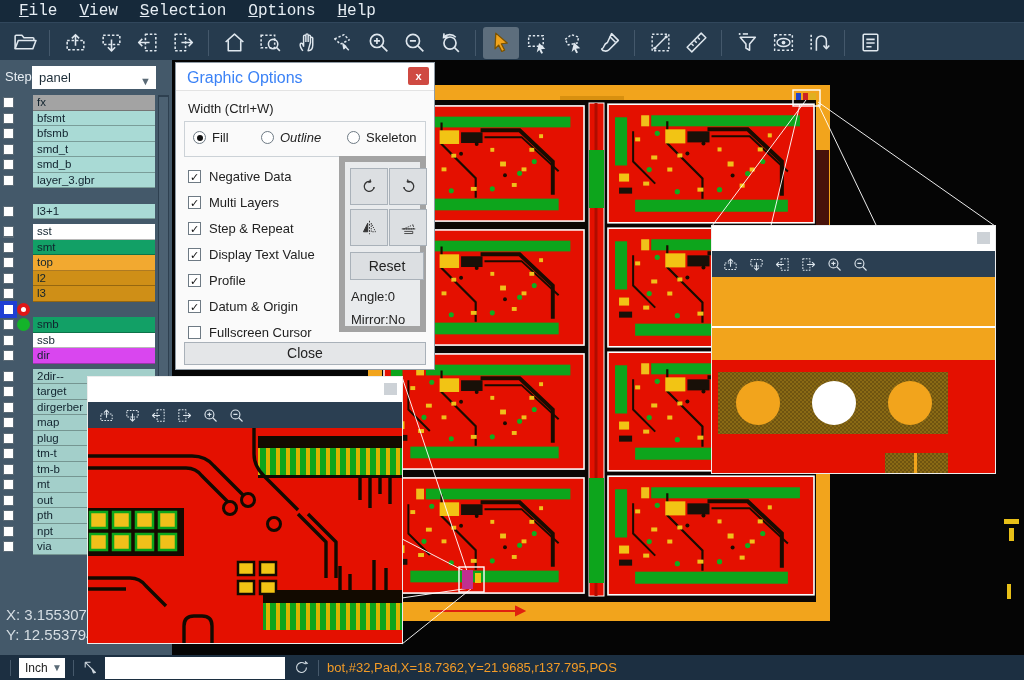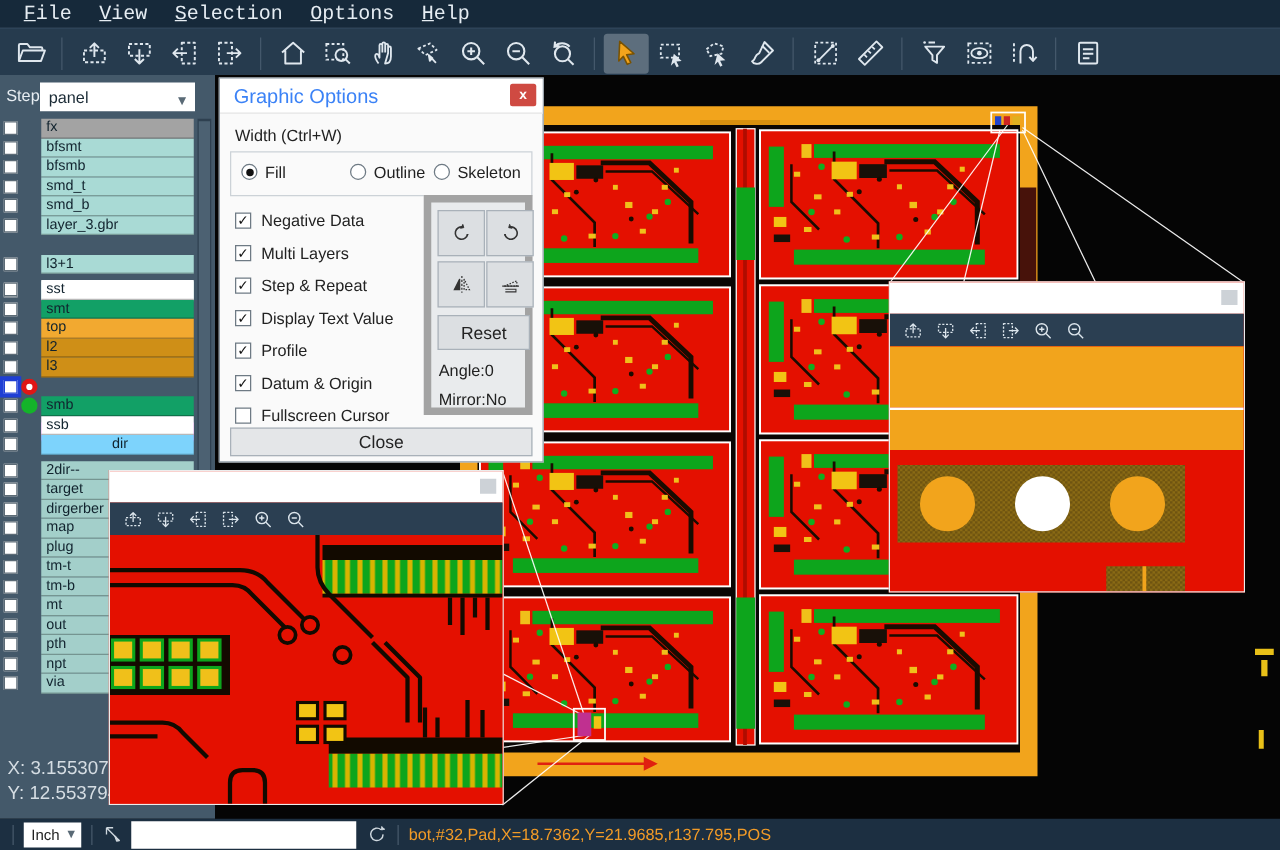--- a/index.html
+++ b/index.html
@@ -521,21 +521,21 @@
           <div class="cb"></div>
           <div class="ind green"></div>
           <div class="nc" style="background: rgb(18, 160, 102);">smb</div>
         </div>
         <div class="lr" style="top: 272.5px; height: 15.5px;">
           <div class="cb"></div>
           <div class="nc" style="background: rgb(255, 255, 255);">ssb</div>
         </div>
         <div class="lr" style="top: 288px; height: 15.5px;">
           <div class="cb"></div>
-          <div class="nc" style="background: #7dd3fc; text-align: center;">dir</div>
+          <div class="nc" style="background: #d946ef;">dir</div>
         </div>
         <div class="lr" style="top: 308.5px; height: 15.5px;">
           <div class="cb"></div>
           <div class="nc" style="background: rgb(163, 207, 202);">2dir--</div>
         </div>
         <div class="lr" style="top: 324px; height: 15.5px;">
           <div class="cb"></div>
           <div class="nc" style="background: rgb(163, 207, 202);">target</div>
         </div>
         <div class="lr" style="top: 339.5px; height: 15.5px;">
@@ -723,21 +723,21 @@
     <div class="dlg-title">
       <span class="dlg-title-text">Graphic Options</span>
       <div class="dlg-close">x</div>
     </div>
     <div class="dlg-width">Width (Ctrl+W)</div>
     <div class="radio-box" id="radio-box">
         <div class="radio" style="left: 8px;">
           <span class="rdot on"></span>
           <span>Fill</span>
         </div>
-        <div class="radio" style="left: 95px;">
+        <div class="radio" style="left: 76px; font-style: italic;">
           <span class="rdot"></span>
           <span>Outline</span>
         </div>
         <div class="radio" style="left: 162px;">
           <span class="rdot"></span>
           <span>Skeleton</span>
         </div>
       </div>
     <div id="chk-list">
         <div class="chk-row" style="top: 104px;">

